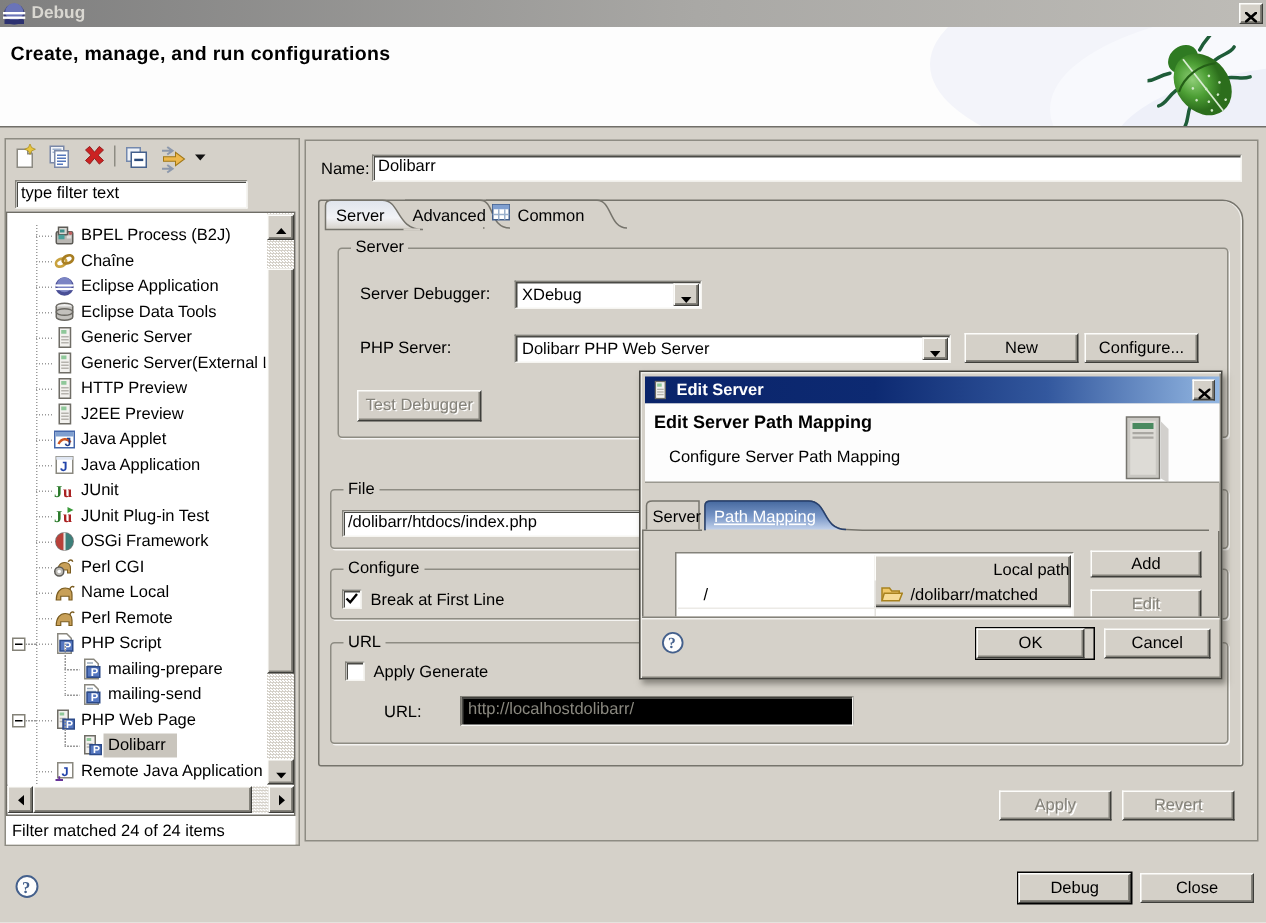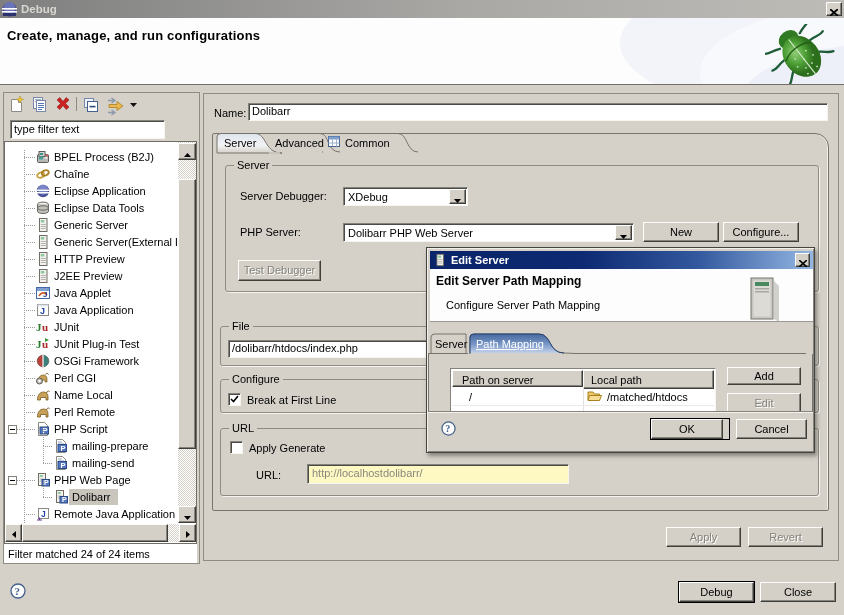--- a/index.html
+++ b/index.html
@@ -377,21 +377,21 @@
         <path d="M1 4 L3.5 6.5 8 1" stroke="#000" stroke-width="1.6" fill="none"></path>
       </svg></div>
 <div class="lbl" style="left:247px;top:394px">Break at First Line</div>
 
 <div class="grp" style="left:220px;top:428px;width:599px;height:68px">
       <span class="leg" style="left:8px">URL</span>
     </div>
 <div class="sunk" style="left:230px;top:441px;width:13px;height:13px;background:#fff"></div>
 <div class="lbl" style="left:249px;top:442px">Apply Generate</div>
 <div class="lbl" style="left:256px;top:469px">URL:</div>
-<div class="sunk" style="left:307px;top:464px;width:262px;height:20px;background:#fef9c3"><span style="margin-left:4px;color:#8a887f;line-height:17px;display:inline-block">http://localhostdolibarr/</span></div>
+<div class="sunk" style="left:307px;top:464px;width:262px;height:20px;background:#000000"><span style="margin-left:4px;color:#8a887f;line-height:17px;display:inline-block">http://localhostdolibarr/</span></div>
 
 <div class="btn dis" style="left:666px;top:527px;width:75px;height:20px">Apply</div>
 <div class="btn dis" style="left:748px;top:527px;width:75px;height:20px">Revert</div>
 <svg class="abs" style="left:10px;top:583px" width="16" height="16" viewBox="0 0 16 16">
       <circle cx="8" cy="8" r="7" fill="#fdfdfd" stroke="#44608c" stroke-width="1.3"></circle>
       <text x="4.6" y="12" font-size="11" font-weight="bold" font-family="Liberation Serif" fill="#44608c">?</text>
     </svg>
 <div class="abs" style="left:678px;top:581px;width:77px;height:22px;border:1px solid #000">
       <div class="btn" style="left:0;top:0;width:75px;height:20px">Debug</div>
     </div>
@@ -436,30 +436,29 @@
  <path d="M2 21.5 L42 21.5" stroke="#76746c"></path>
  <path d="M5 21 L5 5 Q5 2 9 2 L40 2 L40 21" fill="#d5d1c9" stroke="#76746c"></path>
  <path d="M44 21.5 L44 5 Q44 2 48 2 L113 2 C126 2 122 21 138 21 L149 21.5 380 21.5" fill="none" stroke="#76746c"></path>
  <path d="M44 22 L44 5 Q44 2 48 2 L113 2 C126 2 122 21 138 21 L44 21z" fill="url(#pmTab)"></path>
  <path d="M44 21.5 L44 5 Q44 2 48 2 L113 2 C126 2 122 21 138 21" fill="none" stroke="#27406e"></path>
  <text x="9" y="16" font-size="11" font-family="Liberation Sans">Server</text>
  <text x="50" y="16" font-size="11" fill="#fff" font-family="Liberation Sans" text-decoration="underline">Path Mapping</text>
 </svg>
 <div class="abs" style="left:428px;top:354px;width:385px;height:57px;border-left:1px solid #76746c;border-right:1px solid #76746c;overflow:hidden">
   <div class="abs" style="left:21px;top:14px;width:266px;height:60px;border:1px solid;border-color:#84827a #f6f5f1 #f6f5f1 #84827a;background:#fff"></div>
-  <div class="btn" style="left:23px;top:16px;width:131px;height:17px;text-align:left"><span style="margin-left:9px;line-height:15px">Path on server</span></div>
-  <div class="btn" style="left:154px;top:16px;width:131px;height:19px;text-align:left"><span style="margin-left:7px;line-height:15px">Local path</span></div>
+  <div class="btn" style="left:154px;top:16px;width:131px;height:35px;text-align:right"><span style="margin-left:7px;line-height:15px">Local path</span></div>
   <div class="lbl" style="left:40px;top:37px">/</div>
   <div class="abs" style="left:154px;top:33px;width:1px;height:24px;background:#e4e2de"></div>
   <div class="abs" style="left:23px;top:51px;width:262px;height:1px;background:#eceae6"></div>
   <svg class="abs" style="left:158px;top:35px" width="15" height="13" viewBox="0 0 15 13">
         <path d="M1 3 h5 l1.5 2 h5 v6 h-11.5z" fill="#f0c869" stroke="#a8821e"></path>
         <path d="M2.5 6.5 h12 l-2 5 h-11.5z" fill="#f7dc96" stroke="#a8821e"></path>
       </svg>
-  <div class="lbl" style="left:178px;top:37px">/matched/htdocs</div>
+  <div class="lbl" style="left:178px;top:37px">/dolibarr/matched</div>
   <div class="btn" style="left:298px;top:13px;width:74px;height:18px;line-height:16px">Add</div>
   <div class="btn dis" style="left:298px;top:39px;width:74px;height:22px;line-height:19px">Edit</div>
 </div>
 <div class="abs" style="left:428px;top:411px;width:385px;height:1px;background:#84827a"></div>
 <div class="abs" style="left:428px;top:412px;width:385px;height:1px;background:#f3f2ee"></div>
 <svg class="abs" style="left:441px;top:421px" width="15" height="15" viewBox="0 0 16 16">
       <circle cx="8" cy="8" r="7" fill="#fdfdfd" stroke="#44608c" stroke-width="1.3"></circle>
       <text x="4.6" y="12" font-size="11" font-weight="bold" font-family="Liberation Serif" fill="#44608c">?</text>
     </svg>
 <div class="abs" style="left:650px;top:418px;width:80px;height:22px;border:1px solid #000">

